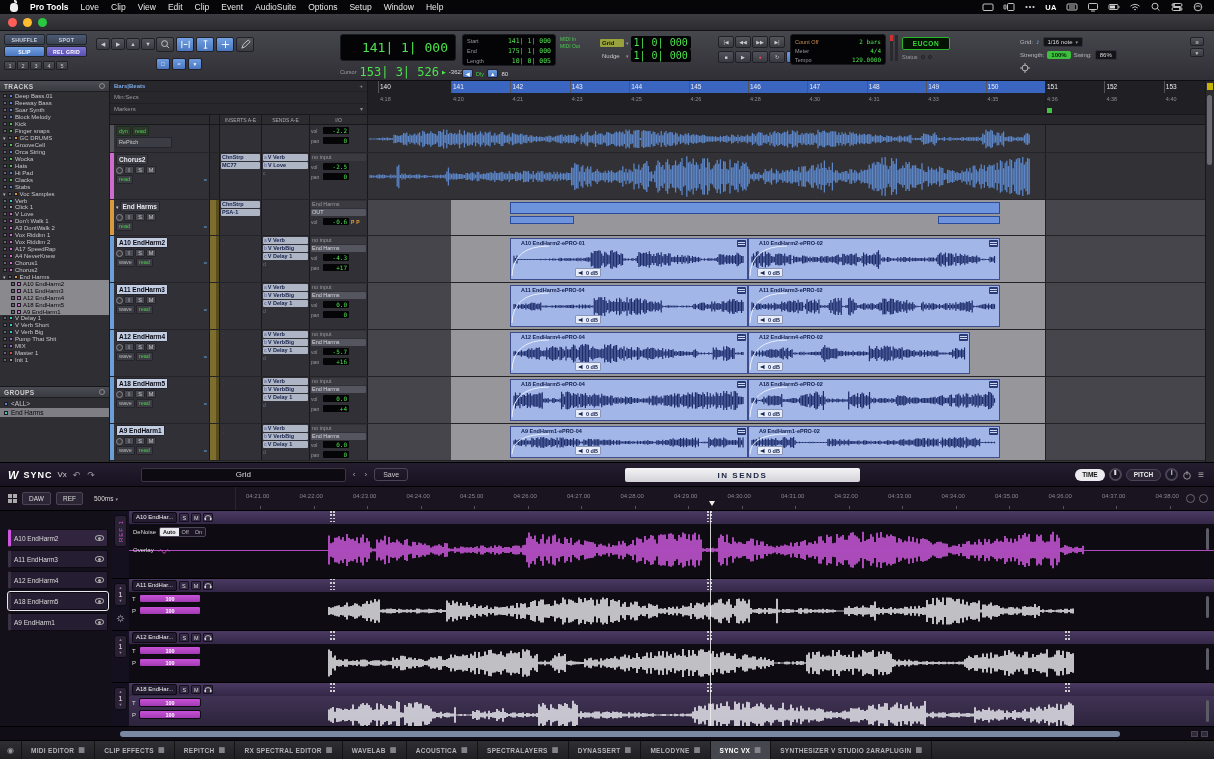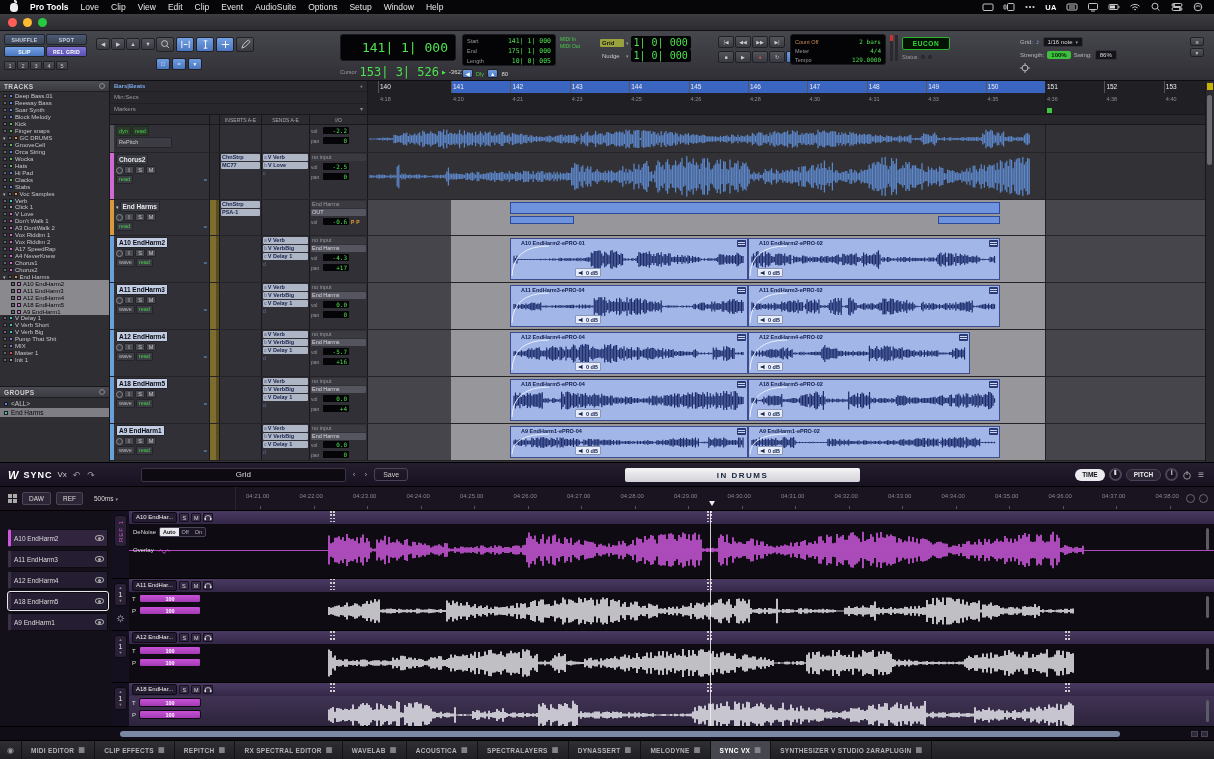--- a/index.html
+++ b/index.html
@@ -1382,21 +1382,21 @@
     <div class="plhead">
       <span class="brandW">W</span>
       <span class="brand">SYNC</span>
       <span class="brandvx">Vx</span>
       <span class="undo">↶</span>
       <span class="undo">↷</span>
       <span class="presetbox">Grid</span>
       <span class="parrow">‹</span>
       <span class="parrow">›</span>
       <span class="savebtn">Save</span>
-      <div class="insync">IN DRUMS</div>
+      <div class="insync">IN SENDS</div>
       <div class="plright">
         <span class="pillbtn time">TIME</span>
         <span class="knob"></span>
         <span class="pillbtn pitch">PITCH</span>
         <span class="knob"></span>
         <span><svg viewBox="0 0 12 12" width="10" height="10" fill="none" stroke="#aaa" stroke-width="1">
               <circle cx="6" cy="7" r="4"></circle>
               <path d="M6 1v5"></path>
             </svg></span>
         <span class="plmenu">≡</span>

